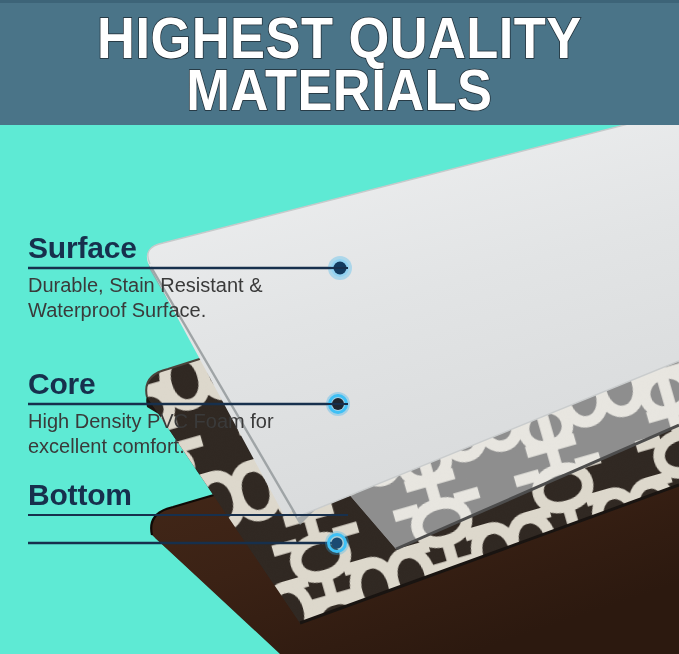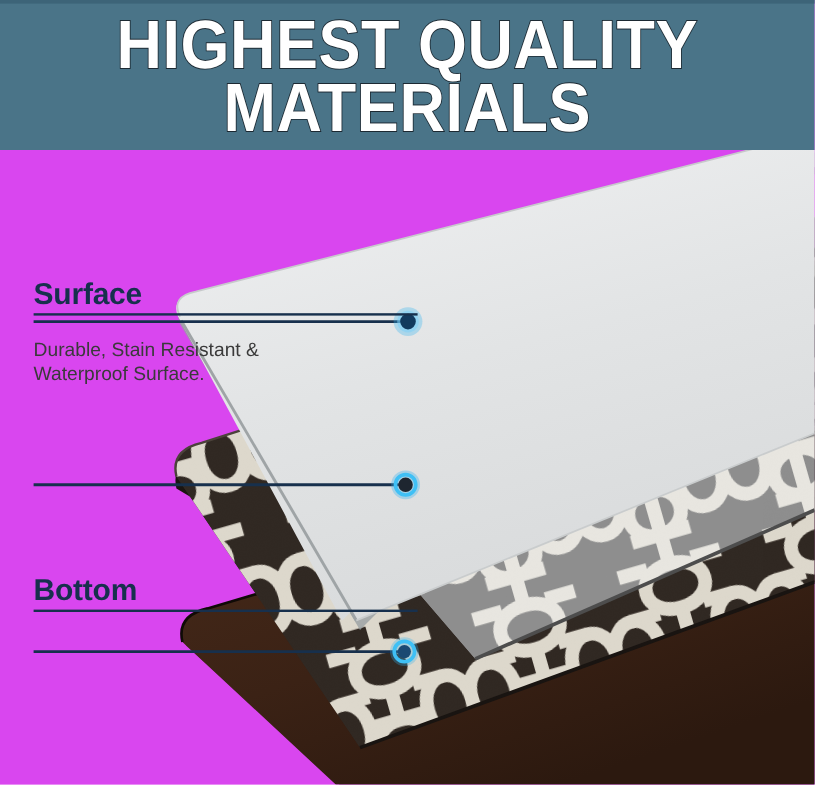--- a/index.html
+++ b/index.html
@@ -8,21 +8,21 @@
     background: #ffffff;
   }
   body {
     font-family: "Liberation Sans", "DejaVu Sans", sans-serif;
   }
   #page {
     position: relative;
     width: 679px;
     height: 654px;
     overflow: hidden;
-    background: #d946ef;
+    background: #5eead4;
   }
 
   
   #header-banner {
     position: absolute;
     left: 0;
     top: 0;
     width: 679px;
     height: 125px;
     background: #4a7488;
@@ -71,37 +71,37 @@
     display: block;
   }
 
   
   .callout {
     position: absolute;
     left: 28px;
     width: 320px;
   }
   .callout-title {
-    font-size: 25px;
+    font-size: 30px;
     font-weight: bold;
     color: #17304d;
     line-height: 1.05;
     letter-spacing: -0.2px;
     margin: 0;
   }
   .callout-rule {
     height: 2px;
     background: #17304d;
     margin-top: 3px;
   }
   .callout-body {
-    font-size: 16px;
+    font-size: 20px;
     color: #3a3a3a;
     line-height: 1.26;
-    margin-top: 20px;
+    margin-top: 4px;
     white-space: pre-line;
   }
   #callout-surface { top: 232px; }
   #callout-core    { top: 368px; }
   #callout-bottom  { top: 479px; }
 
   
   #callout-overlay {
     position: absolute;
     left: 0;
@@ -247,19 +247,25 @@
     <circle cx="337" cy="543" r="5.5" fill="#1b4a72"></circle>
   </svg>
 
   <div class="callout" id="callout-surface">
     <div class="callout-title">Surface</div>
     <div class="callout-rule"></div>
     <div class="callout-body">Durable, Stain Resistant &amp;
 Waterproof Surface.</div>
   </div>
 
+  <div class="callout" id="callout-core">
+    <div class="callout-title">Core</div>
+    <div class="callout-rule"></div>
+    <div class="callout-body">High Density PVC Foam for
+excellent comfort.</div>
+  </div>
 
   <div class="callout" id="callout-bottom">
     <div class="callout-title">Bottom</div>
     <div class="callout-rule"></div>
   </div>
 
 </div>
 
 </body></html>

